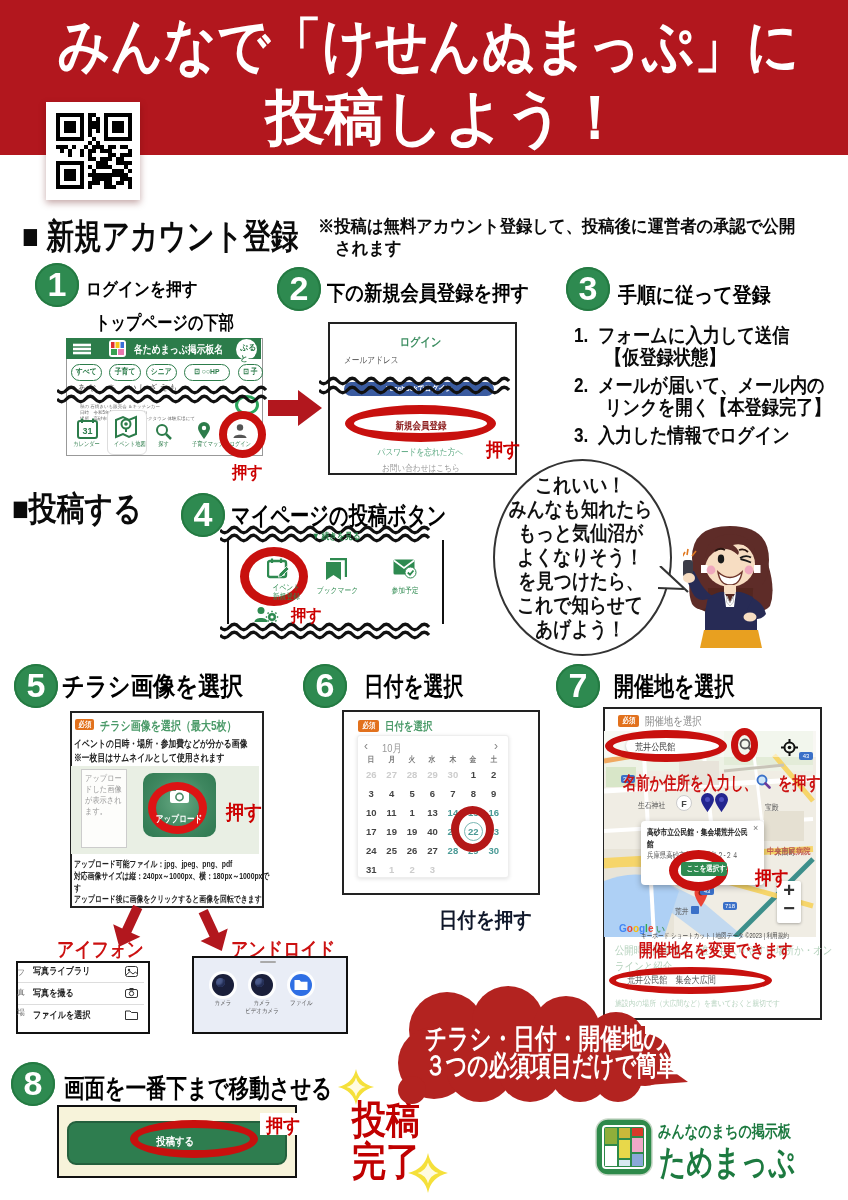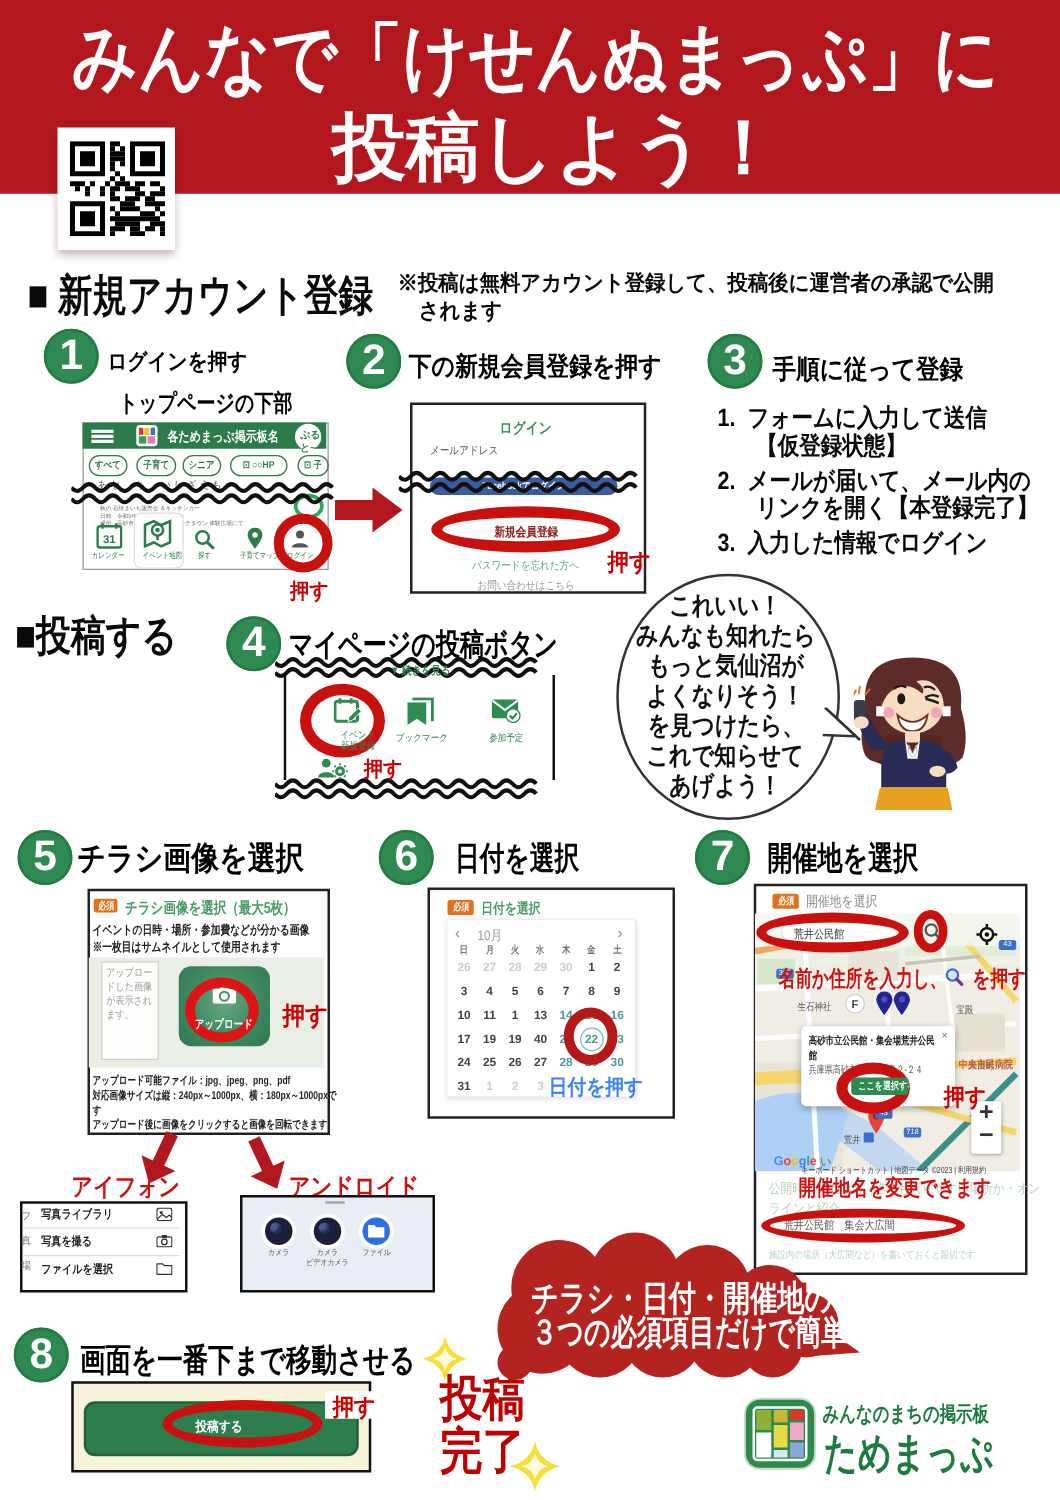--- a/index.html
+++ b/index.html
@@ -402,21 +402,21 @@
       <div style="flex:1;text-align:center;font-size:9.5px;font-weight:bold;color:#444;">31</div>
       <div style="flex:1;text-align:center;font-size:9.5px;font-weight:bold;color:#ccc;">1</div>
       <div style="flex:1;text-align:center;font-size:9.5px;font-weight:bold;color:#ccc;">2</div>
       <div style="flex:1;text-align:center;font-size:9.5px;font-weight:bold;color:#ccc;">3</div>
       <div style="flex:1;text-align:center;font-size:9.5px;font-weight:bold;color:transparent;"></div>
       <div style="flex:1;text-align:center;font-size:9.5px;font-weight:bold;color:transparent;"></div>
       <div style="flex:1;text-align:center;font-size:9.5px;font-weight:bold;color:transparent;"></div>
     </div>
   </div>
 <div class="ring" style="left:451px;top:806px;width:27px;height:30px;border-width:8px;border-color:#b41818;"></div>
-<div class="abs b" style="left:439px;top:858px;font-size:17px;color:#3b82f6;"><span class="sx" style="transform:scaleX(.88);">日付を押す</span></div>
+<div class="abs b" style="left:439px;top:906px;font-size:21px;color:#0f172a;"><span class="sx" style="transform:scaleX(.88);">日付を押す</span></div>
 <div class="abs" style="left:603px;top:707px;width:215px;height:309px;border:2px solid #222;background:#fff;"></div>
 <div class="abs b" style="left:618px;top:715px;width:21px;height:12px;background:#e2711d;color:#fff;font-size:8px;text-align:center;line-height:12px;border-radius:2px;"><span class="sx" style="transform:scaleX(.8);transform-origin:50% 50%;">必須</span></div>
 <div class="abs" style="left:645px;top:714px;font-size:11.5px;color:#888;"><span class="sx" style="transform:scaleX(.82);">開催地を選択</span></div>
 <div class="abs" style="left:604px;top:731px;width:212px;height:206px;background:#f0ede4;overflow:hidden;" id="map">
 <svg width="212" height="206" viewBox="0 0 212 206">
 <rect x="0" y="0" width="209" height="40" fill="#eef2e6"></rect>
 <rect x="120" y="0" width="89" height="34" fill="#e3ecd8"></rect>
 <rect x="0" y="118" width="70" height="88" fill="#e8e4d8"></rect>
 <path d="M0 150 Q30 138 55 148 L75 160 L60 206 L0 206 Z" fill="#aed0f5"></path>
 <path d="M55 148 L95 168 L140 206 L100 206 L52 170 Z" fill="#aed0f5" opacity="0.7"></path>

